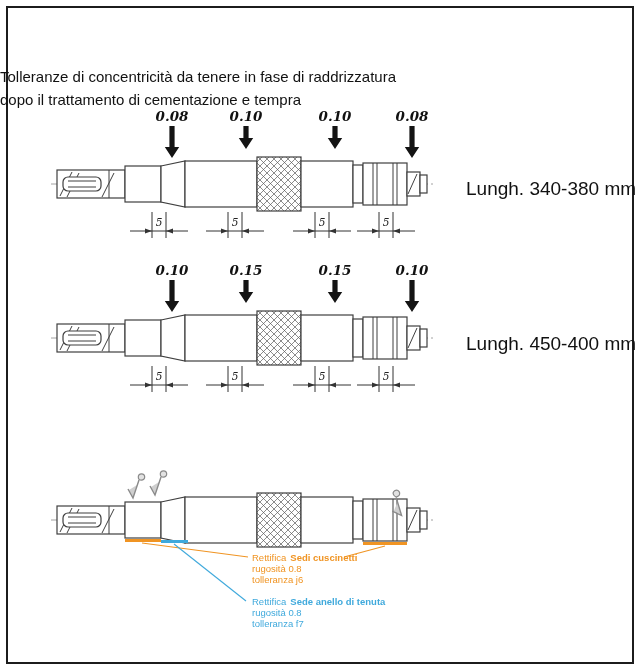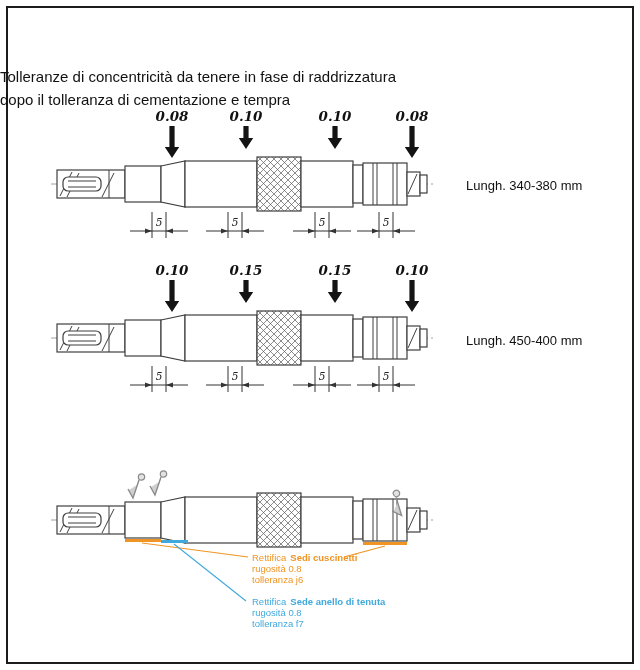--- a/index.html
+++ b/index.html
@@ -6,21 +6,21 @@
   body {
     width:640px; height:670px; position:relative; background:#ffffff;
     font-family:"Liberation Sans", sans-serif; overflow:hidden;
   }
   .frame { position:absolute; inset:6px; border:2px solid #1c1c1c; }
   .title {
     position:absolute; top:27px; left:0; right:0; 
     font-size:15px; color:#111; line-height:1.5;margin-top:39px;
   }
   .diagram { position:absolute; overflow:visible; }
-  .lungh { position:absolute; font-size:13px; color:#111; }
+  .lungh { position:absolute; font-size:19px; color:#111; }
 
   
   .ln  { fill:#ffffff; stroke:#3f3f3f; stroke-width:1.2; }
   .lnn { fill:none;    stroke:#3f3f3f; stroke-width:1;   }
   .cl  { stroke:#8a8a8a; stroke-width:0.8; stroke-dasharray:10 3 3 3; }
   .arrow { fill:#141414; }
   text.tol { font-family:"DejaVu Serif", serif; font-style:italic; font-weight:bold;
              font-size:13.5px; fill:#111; text-anchor:middle; }
   text.dim { font-family:"DejaVu Serif", serif; font-style:italic; font-size:10.5px;
              fill:#222; text-anchor:middle; }
@@ -33,21 +33,21 @@
   text.note { font-size:9.5px; font-family:"Liberation Sans", sans-serif; }
   text.note .b { font-weight:bold; }
 </style>
 </head>
 <body>
 
 <div class="frame"></div>
 
 <div class="title">
   <div>Tolleranze di concentricità da tenere in fase di raddrizzatura</div>
-  <div>dopo il tolleranza di cementazione e tempra</div>
+  <div>dopo il trattamento di cementazione e tempra</div>
 </div>
 
 <svg width="0" height="0" style="position:absolute" aria-hidden="true">
   <defs>
     <pattern id="xhatch" width="7" height="7" patternUnits="userSpaceOnUse">
       <path d="M0,7 L7,0 M0,0 L7,7" stroke="#5a5a5a" stroke-width="0.7" fill="none"></path>
     </pattern>
 
     <path id="dn-arrow" d="M-2.6,0 L2.6,0 L2.6,12 L7.2,12 L0,23 L-7.2,12 L-2.6,12 Z"></path>
     <path id="dn-arrow-long" d="M-2.6,0 L2.6,0 L2.6,21 L7.2,21 L0,32 L-7.2,21 L-2.6,21 Z"></path>

